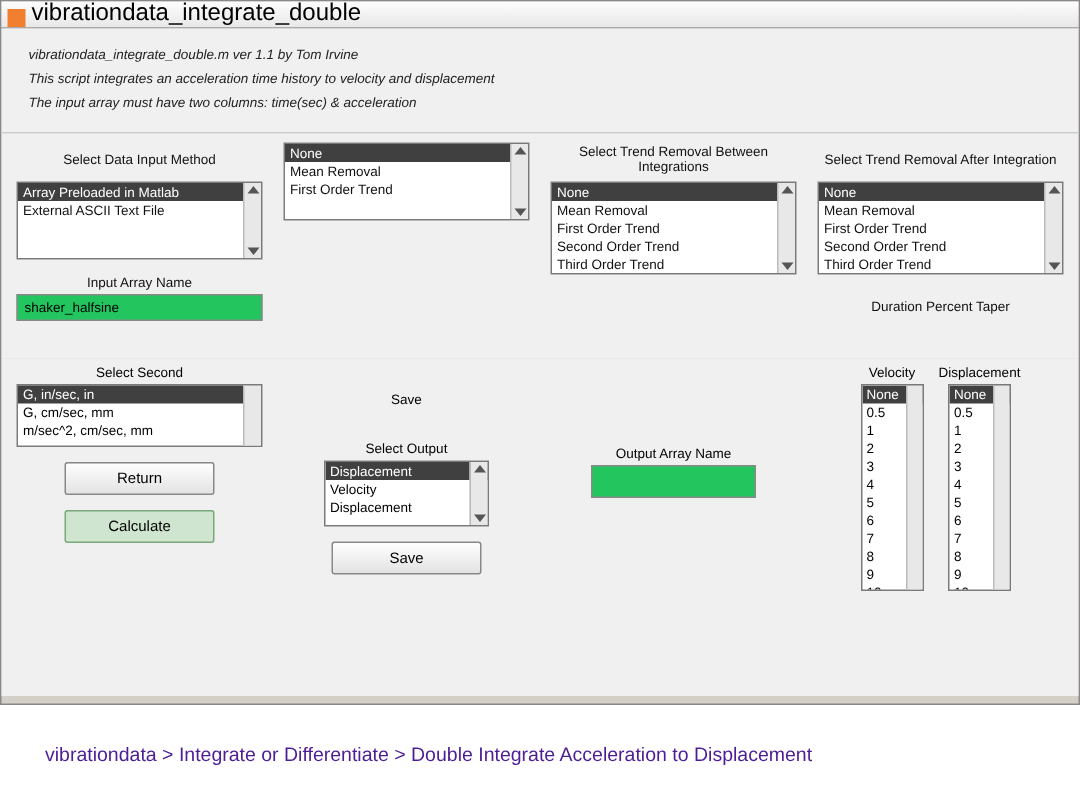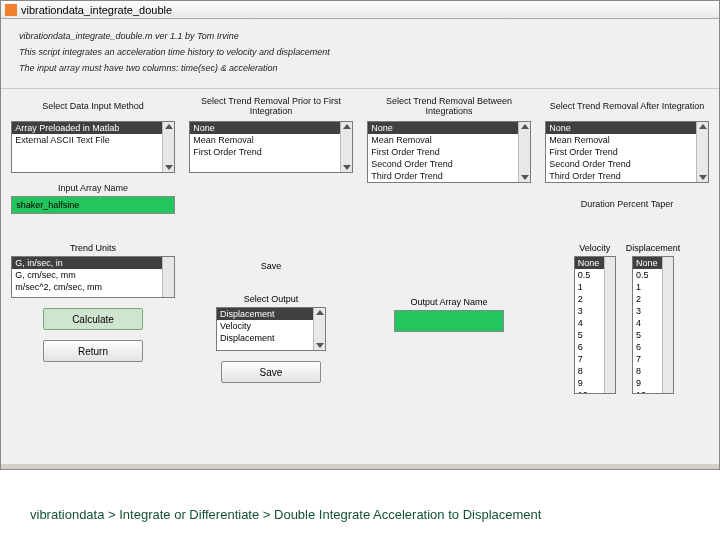--- a/index.html
+++ b/index.html
@@ -16,23 +16,23 @@
     background: #d4d0c8;
     border: 1px solid #888;
     width: 100%;
     height: 470px;
   }
   .titlebar {
     background: linear-gradient(#fdfdfd, #e8e8e8);
     border-bottom: 1px solid #aaa;
     height: 18px;
     display: flex;
-    align-items: center;
+    align-items: flex-end;
     padding: 0 4px;
-    font-size: 11px;
+    font-size: 16px;
   }
   .titlebar .mat-icon {
     width: 12px; height: 12px;
     background: #f08030;
     margin-right: 4px;
     display: inline-block;
   }
   .content {
     background: #f0f0f0;
     padding: 12px 18px 8px 18px;
@@ -174,24 +174,24 @@
   .right-dual {
     display: flex;
     gap: 10px;
     justify-content: center;
     width: 100%;
   }
   .dual-col { display:flex; flex-direction:column; align-items:center; }
   .dual-label { font-size: 9px; margin-bottom: 3px; }
   .breadcrumb {
     position: absolute;
-    bottom: 18px;
+    bottom: 30px;
     left: 30px;
     font-size: 13px;
-    color: #14532d;
+    color: #4c1d95;
   }
 </style>
 </head>
 <body>
 
 <div class="outer-frame">
   <div class="titlebar">
     <span class="mat-icon"></span>
     <span>vibrationdata_integrate_double</span>
   </div>
@@ -209,21 +209,20 @@
       <div class="listbox">
         <div class="opt sel">Array Preloaded in Matlab</div>
         <div class="opt">External ASCII Text File</div>
         <div class="sb"></div>
       </div>
       <div class="sub-label">Input Array Name</div>
       <input class="textfield" value="shaker_halfsine" style="">
     </div>
 
     <div class="col">
-      <div class="col-label">Select Trend Removal Prior to First Integration</div>
       <div class="listbox">
         <div class="opt sel">None</div>
         <div class="opt">Mean Removal</div>
         <div class="opt">First Order Trend</div>
         <div class="sb"></div>
       </div>
     </div>
 
     <div class="col">
       <div class="col-label">Select Trend Removal Between Integrations</div>
@@ -247,29 +246,29 @@
         <div class="opt">Third Order Trend</div>
         <div class="sb"></div>
       </div>
       <div class="sub-label" style="margin-top:16px">Duration Percent Taper</div>
     </div>
   </div>
 
   <div class="lower-area">
 
     <div class="lcol">
-      <div class="sub-label" style="margin-top:0">Trend Units</div>
+      <div class="sub-label" style="margin-top:0">Select Second</div>
       <div class="units-box">
         <div class="opt sel">G, in/sec, in</div>
         <div class="opt">G, cm/sec, mm</div>
         <div class="opt">m/sec^2, cm/sec, mm</div>
         <div class="sb"></div>
       </div>
+      <button class="btn">Return</button>
       <button class="btn calc">Calculate</button>
-      <button class="btn">Return</button>
     </div>
 
     <div class="lcol">
       <div class="sub-label" style="margin-top:18px">Save</div>
       <div style="height:10px"></div>
       <div class="sub-label">Select Output</div>
       <div class="listbox" style="height:44px;width:110px">
         <div class="opt sel">Displacement</div>
         <div class="opt">Velocity</div>
         <div class="opt">Displacement</div>

